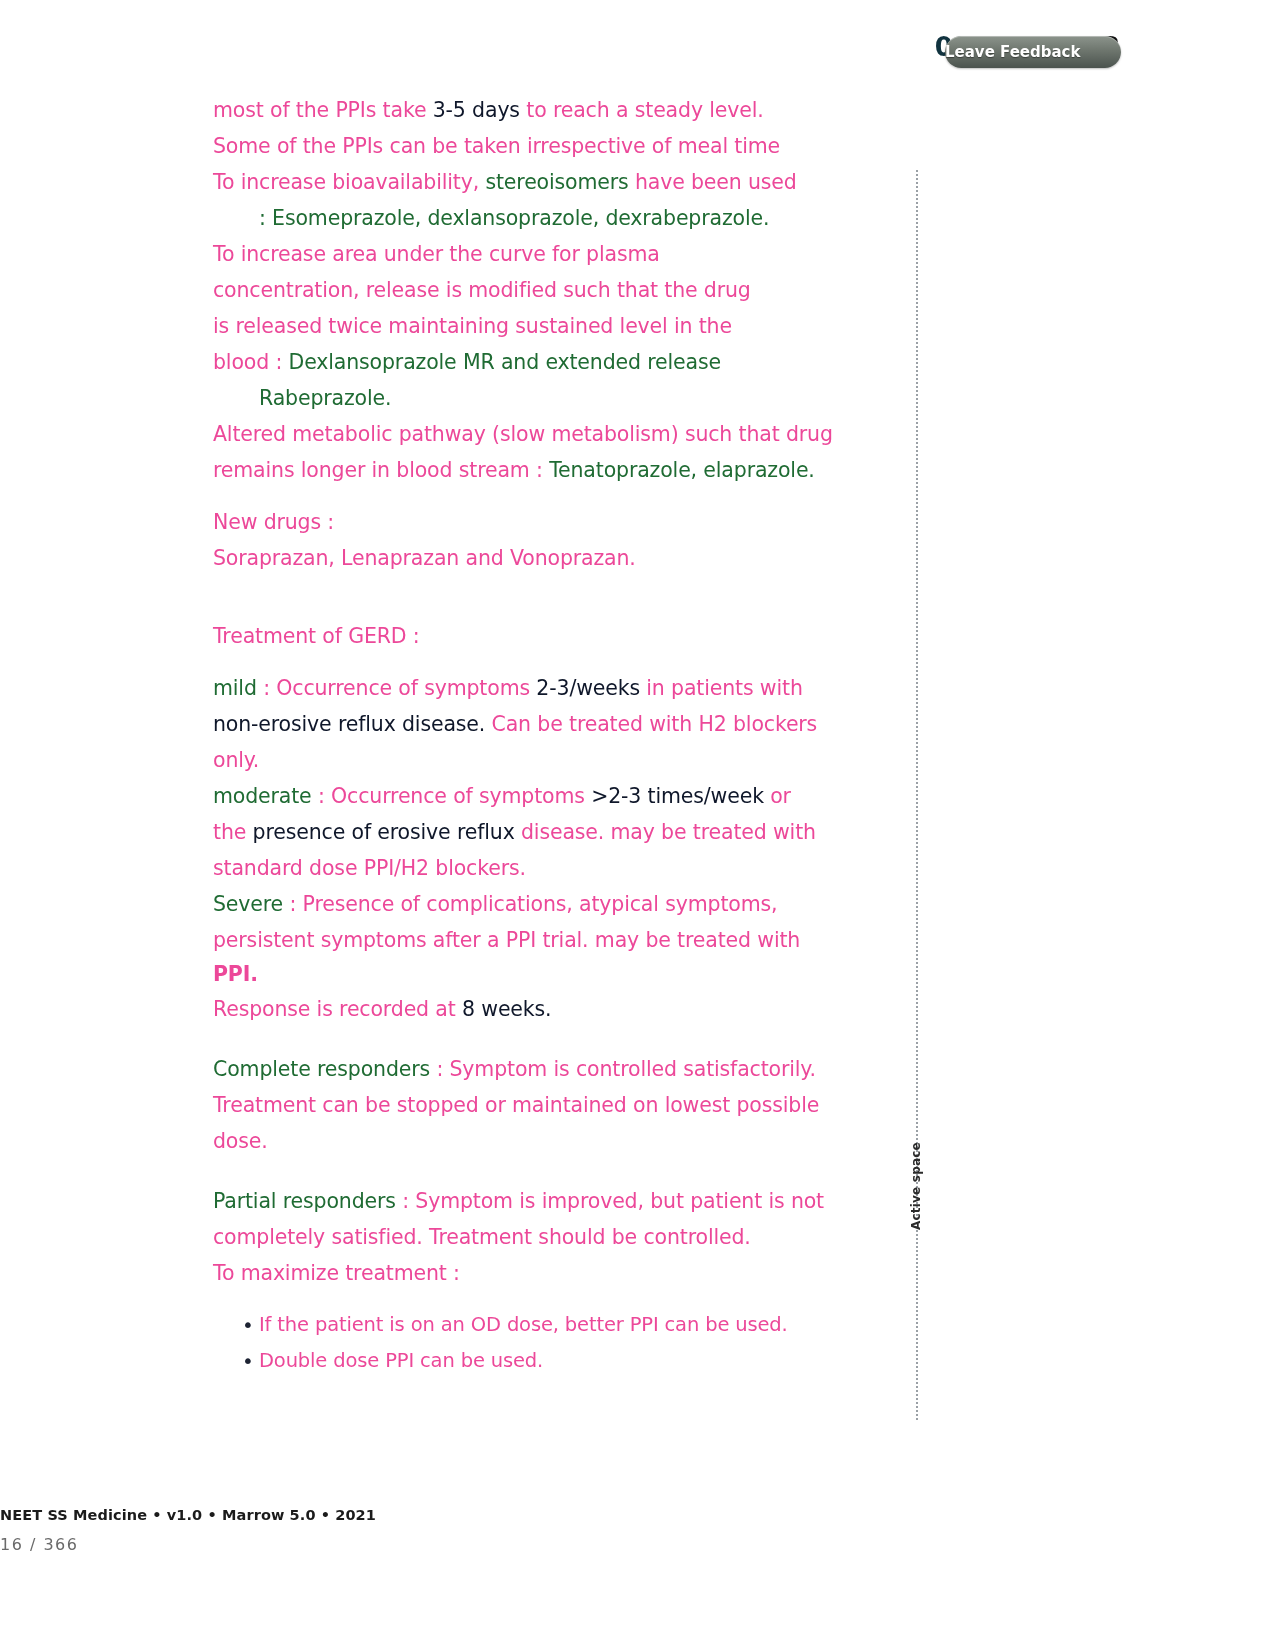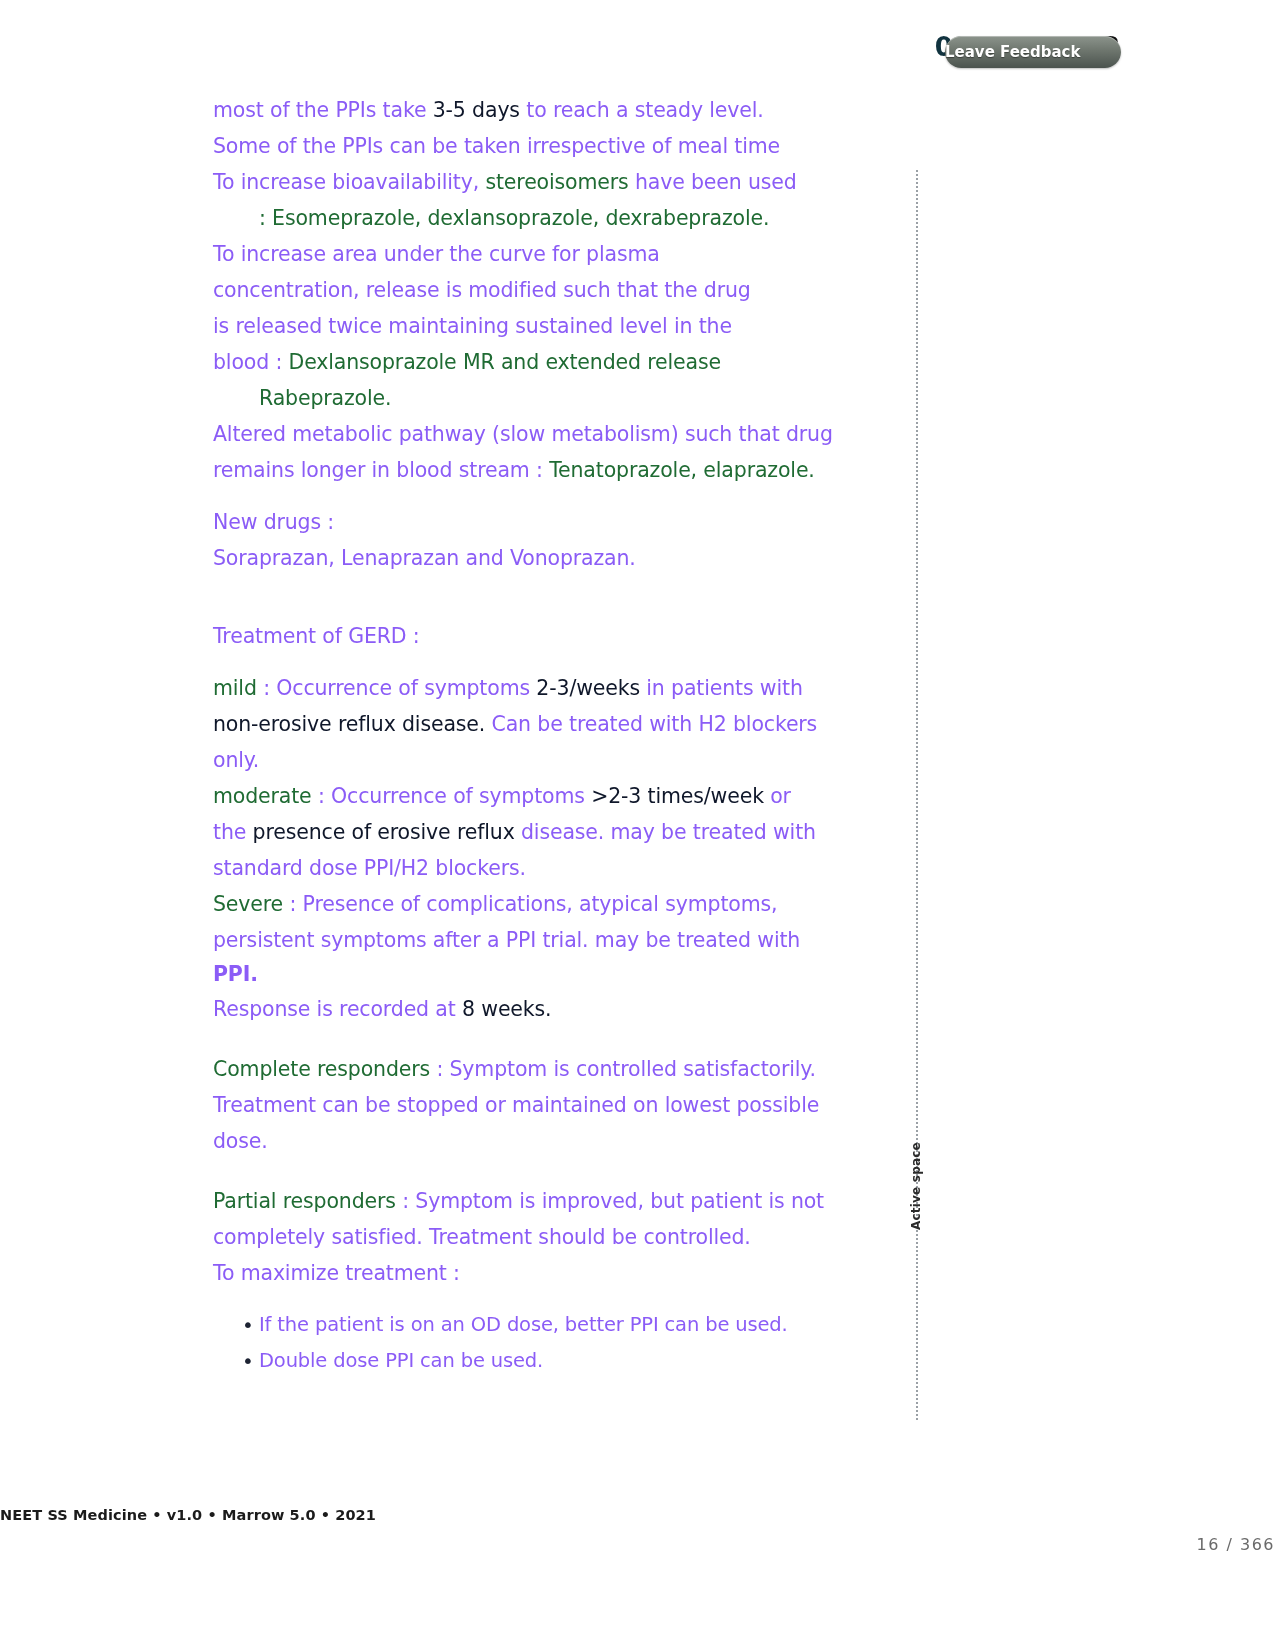--- a/index.html
+++ b/index.html
@@ -96,42 +96,42 @@
   }
   .nl.tight { line-height: 33px; font-weight: bold; }
   .indent-1 { padding-left: 46px; }
   .indent-2 { padding-left: 46px; }
   .gap-sm { height: 16px; }
   .gap-md { height: 24px; }
   .gap-lg { height: 42px; }
 
   .c-green { color: #1f6b33; }
   .c-red   { color: #0f172a; }
-  .c-navy  { color: #8b5cf6; }
+  .c-navy  { color: #ec4899; }
 
   
   .bullet-row {
     display: flex;
     align-items: flex-start;
     padding-left: 24px;
     line-height: 36px;
   }
   .bullet-dot {
     font-size: 20px;
     line-height: 36px;
     color: #1d2333;
     width: 22px;
     flex: 0 0 22px;
     text-align: center;
   }
   .bullet-text {
     font-family: "DejaVu Sans", sans-serif;
     font-size: 19.5px;
     line-height: 36px;
-    color: #8b5cf6;
+    color: #ec4899;
     letter-spacing: -0.15px;
   }
 
   
   .active-space {
     position: absolute;
     left: 913px;
     top: 170px;
     height: 1250px;
     width: 30px;
@@ -173,21 +173,21 @@
     color: #1b1b1b;
     letter-spacing: 0.1px;
   }
 
   
   .page-indicator {
     position: absolute;
     left: 0;
     top: 1535px;
     width: 1275px;
-    text-align: right;
+    text-align: left;
   }
   .page-indicator span {
     font-family: "DejaVu Sans", sans-serif;
     font-size: 16px;
     color: #6a6a6a;
     letter-spacing: 1.5px;
   }
 </style>
 </head>
 <body>

